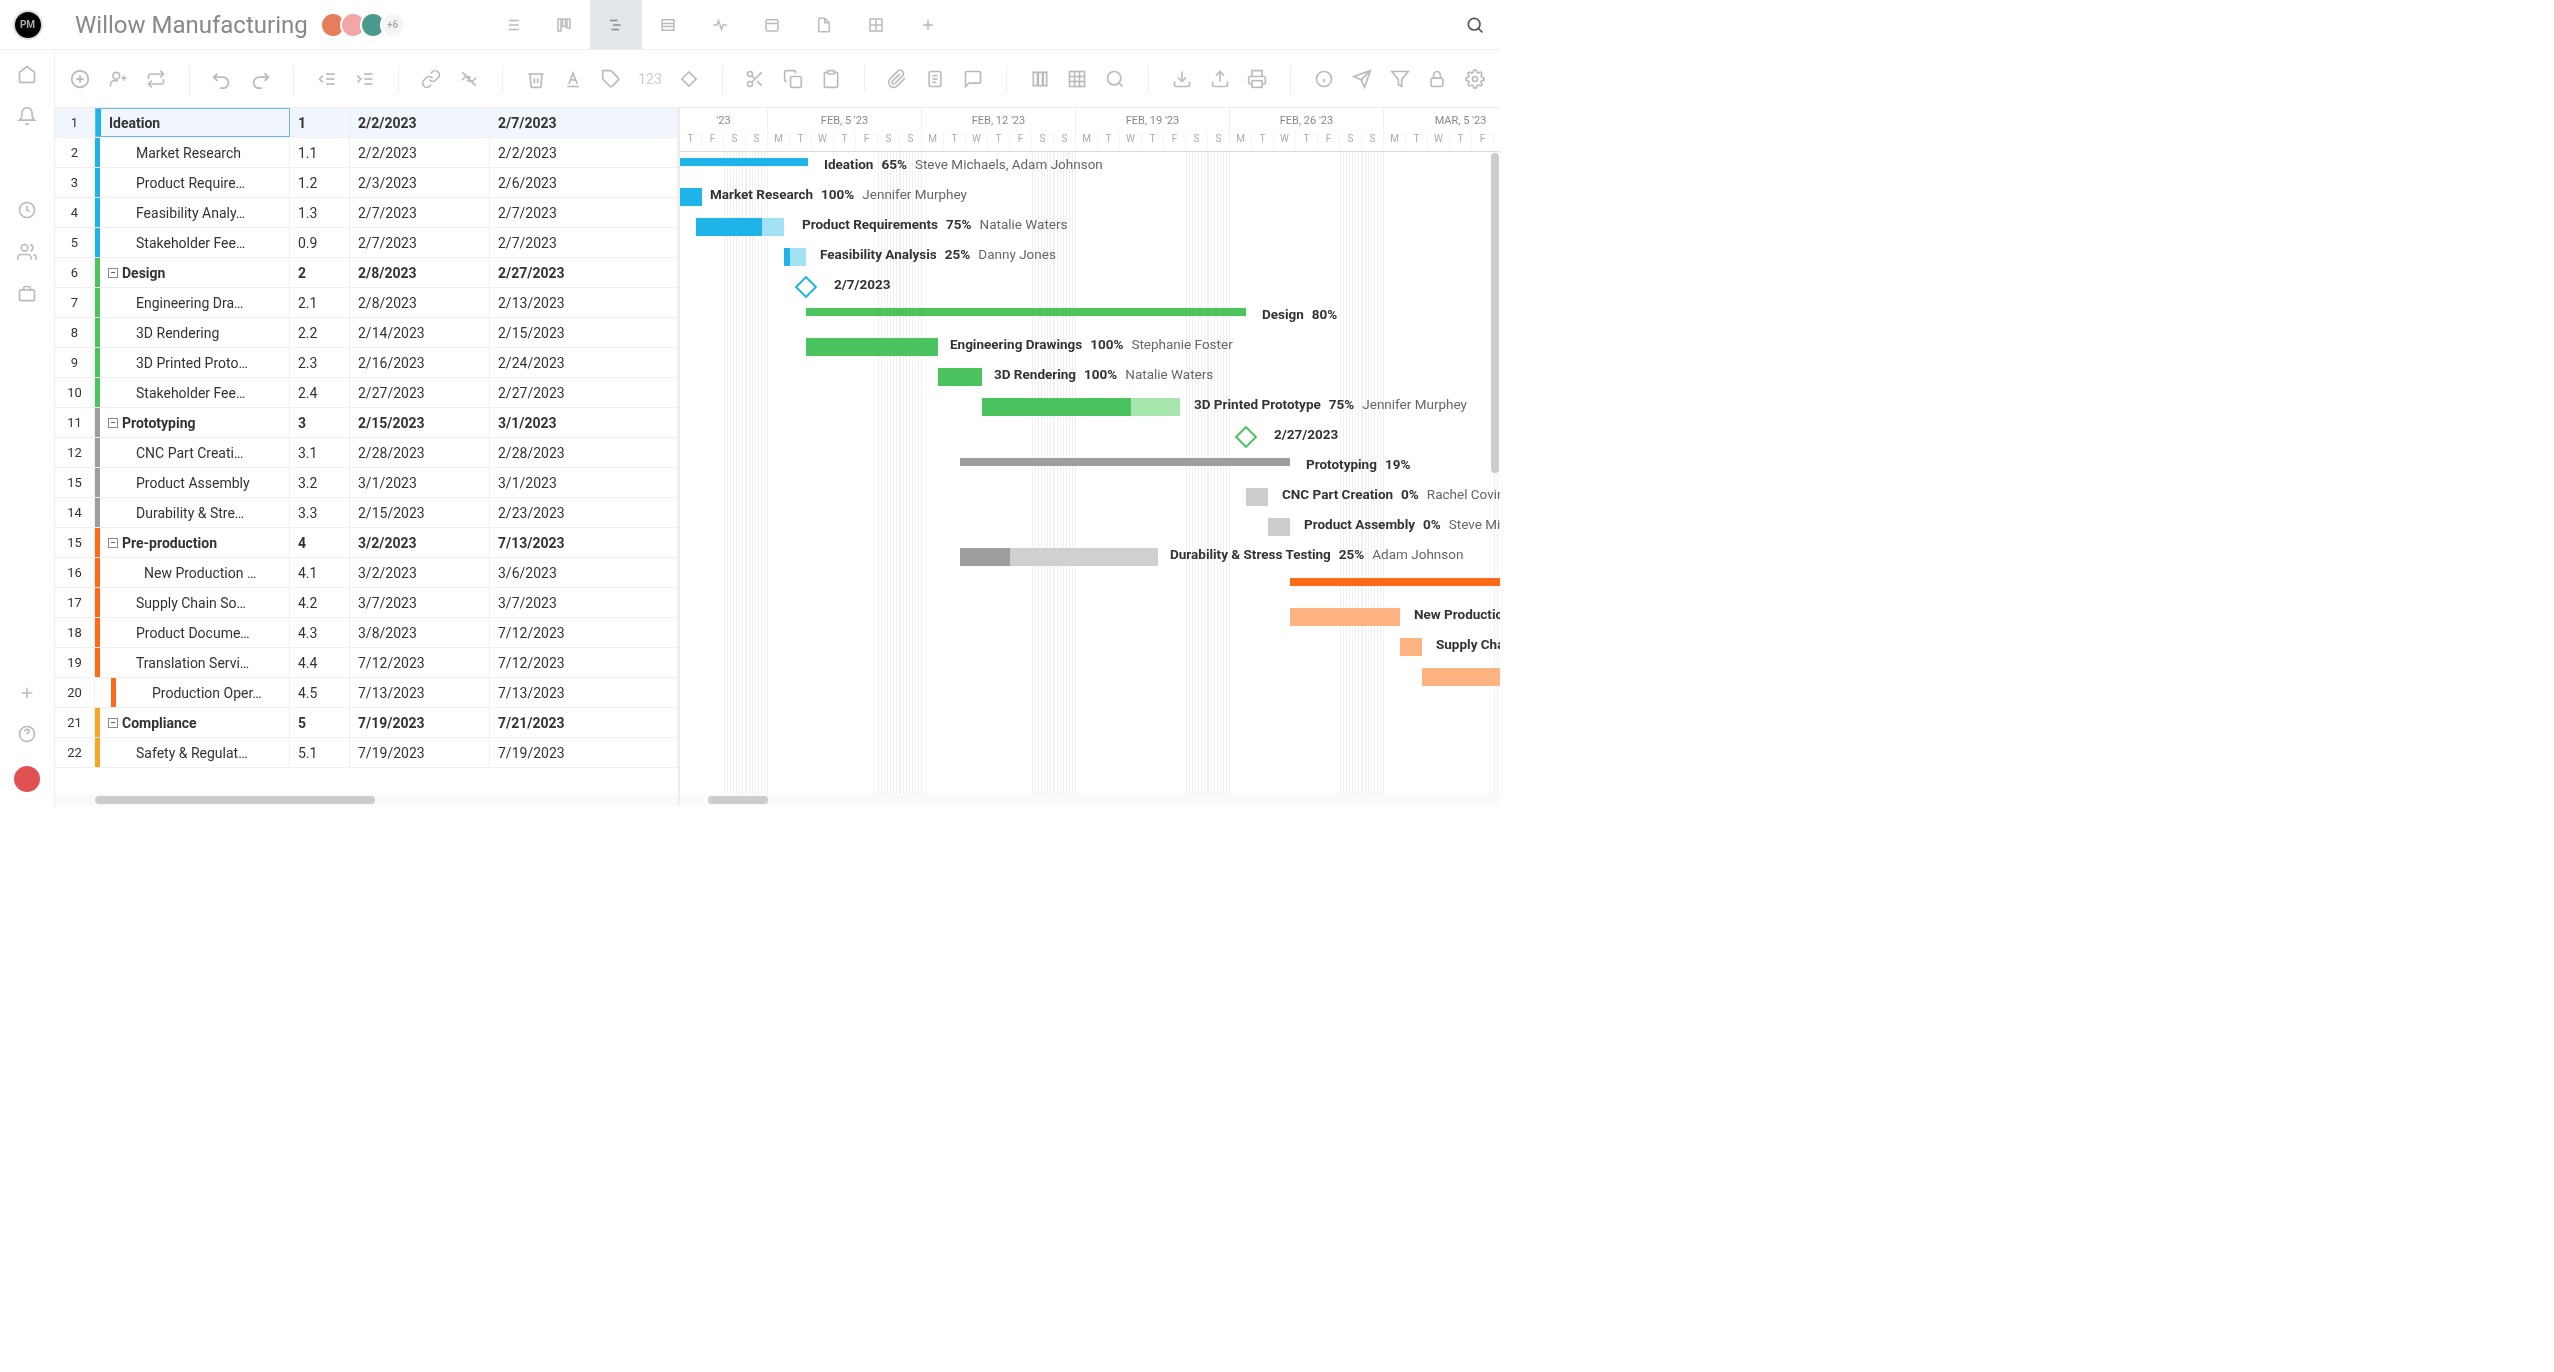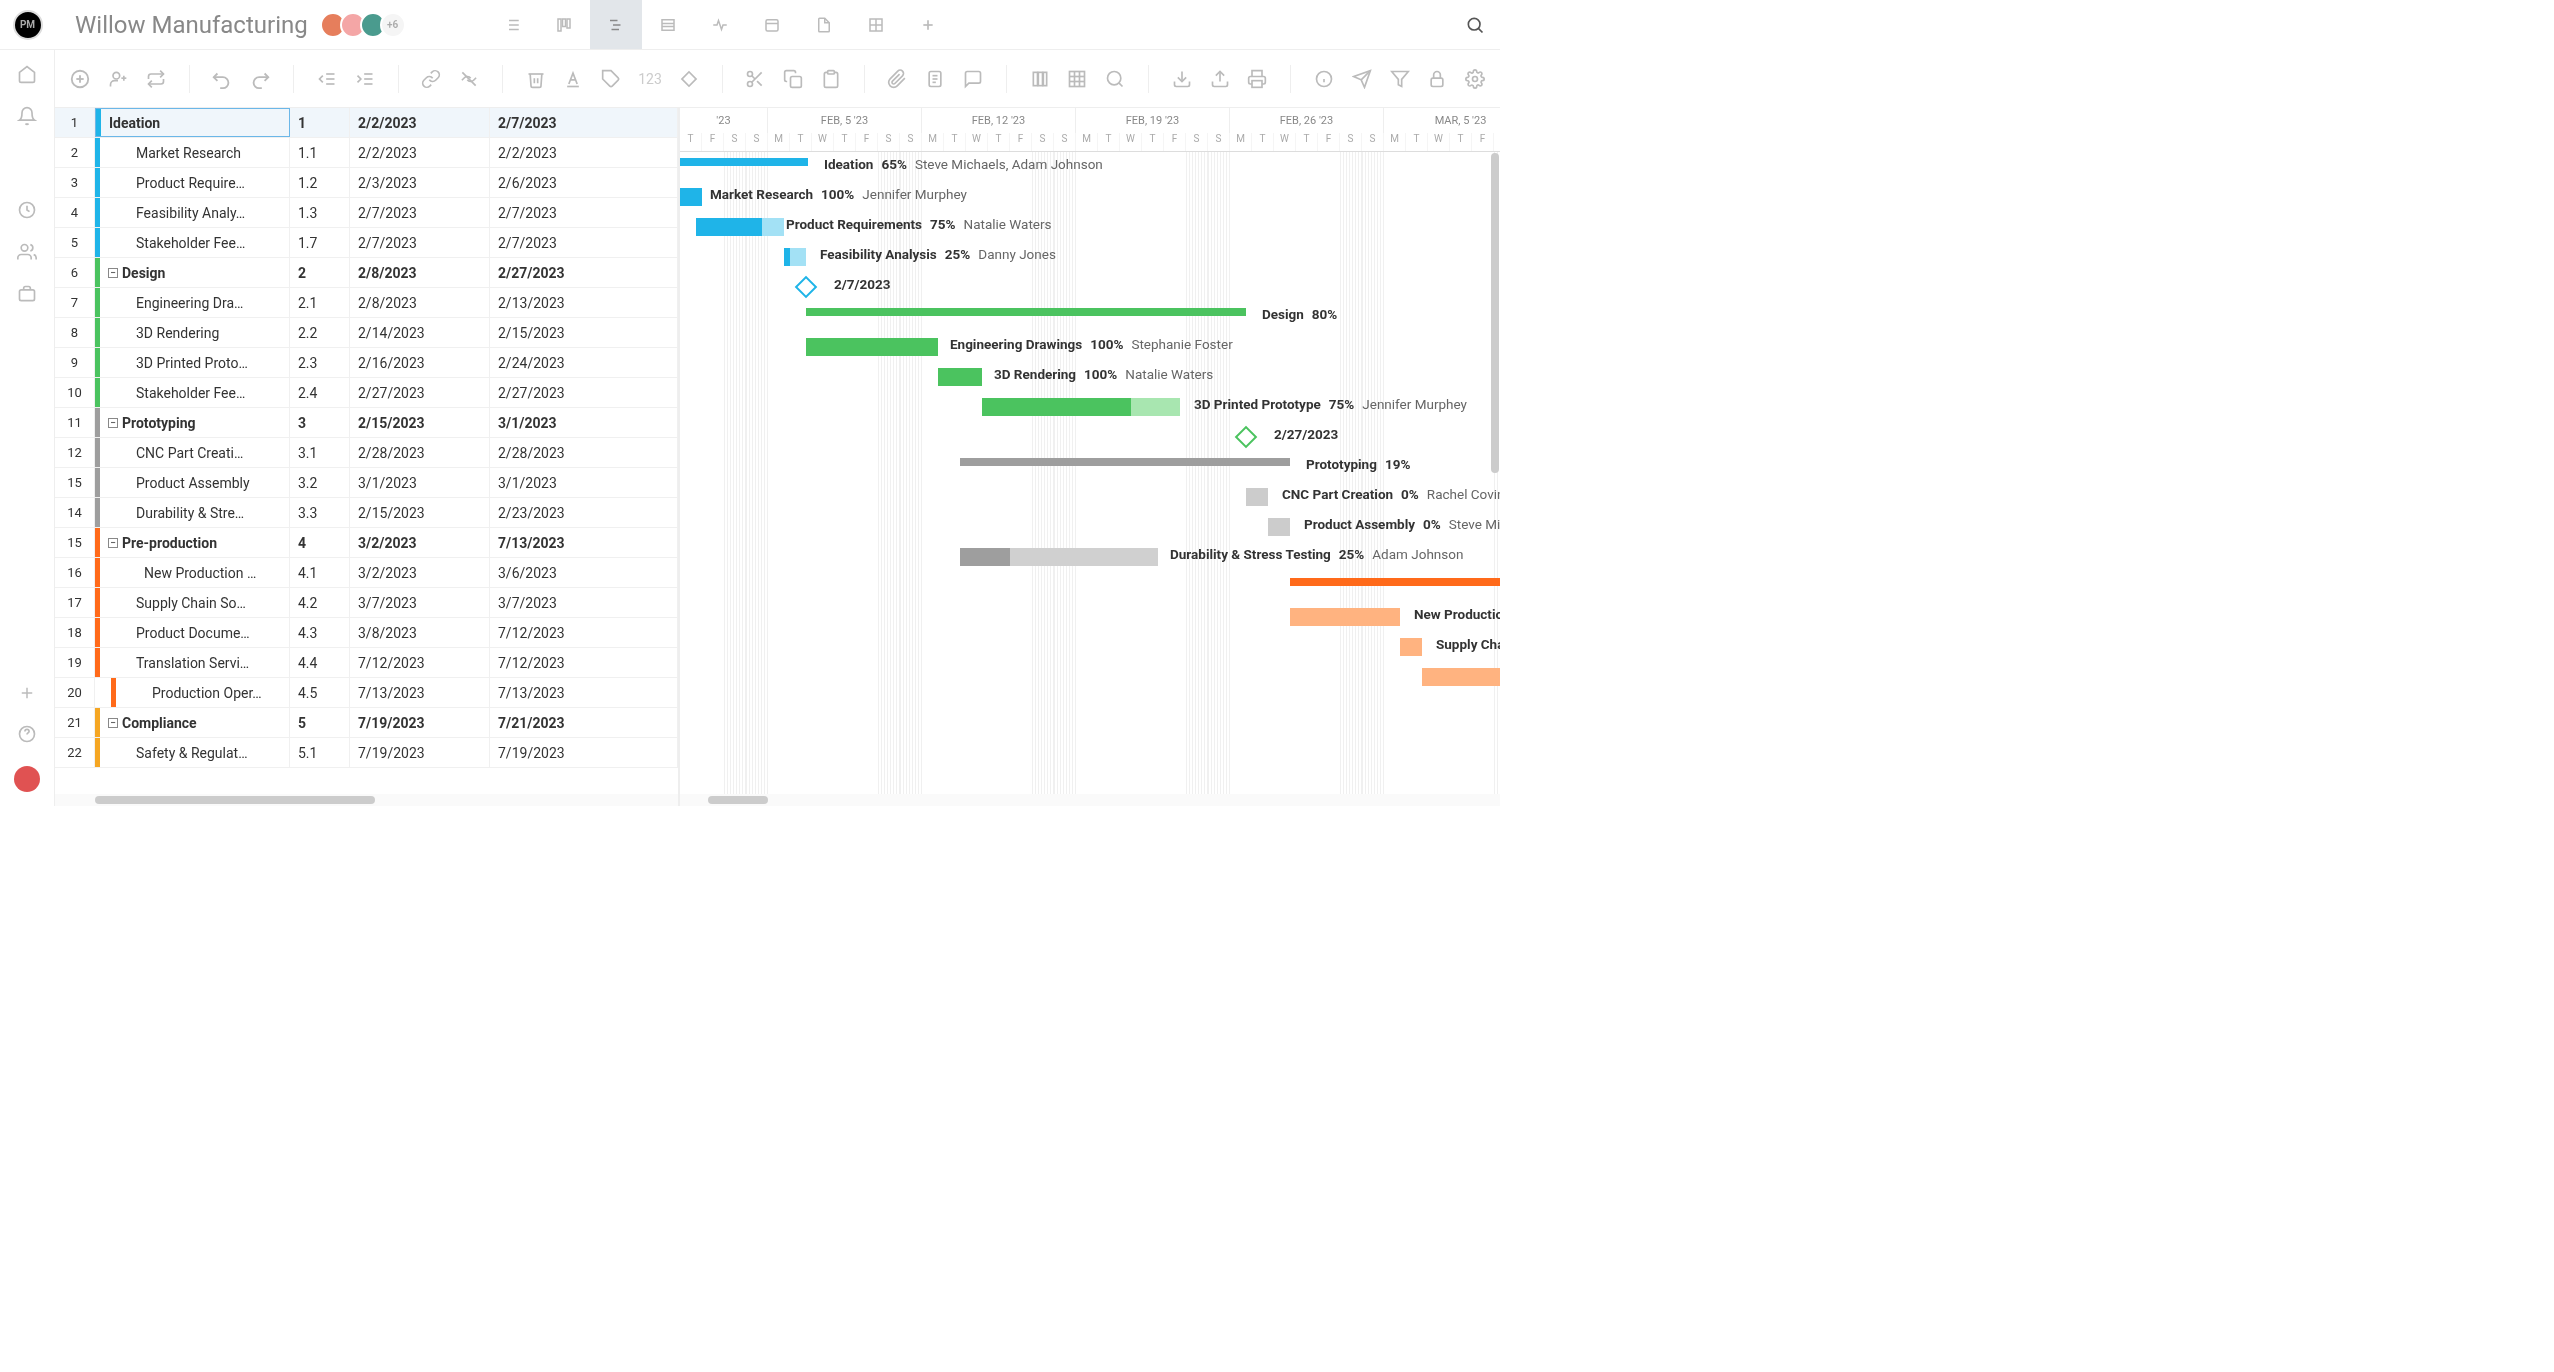--- a/index.html
+++ b/index.html
@@ -498,21 +498,21 @@
     <div class="col-finish">2/7/2023</div>
             </div>
             <div class="row">
     <div class="col-num">5</div>
     <div class="col-name indent-2" style="padding-left:0;display:flex;align-items:center">
                 <div class="phase-bar" style="background:#1fb4e8"></div>
                 <div style="padding-left:8px;display:flex;align-items:center;overflow:hidden">
                   <span class="task-name" style="padding-left:28px">Stakeholder Fee…</span>
                 </div>
               </div>
-    <div class="col-wbs">1.7</div>
+    <div class="col-wbs">0.9</div>
     <div class="col-start">2/7/2023</div>
     <div class="col-finish">2/7/2023</div>
             </div>
             <div class="row bold">
     <div class="col-num">6</div>
     <div class="col-name indent-1" style="padding-left:0;display:flex;align-items:center">
                 <div class="phase-bar" style="background:#4bc35f"></div>
                 <div style="padding-left:8px;display:flex;align-items:center;overflow:hidden">
                   <span class="collapse">−</span>
                   <span class="task-name" style="padding-left:0px">Design</span>
@@ -833,21 +833,21 @@
               <div class="glabel" style="left: 30px;">
                 <span class="t-name">Market Research</span>
                 <span class="t-pct">100%</span>
                 <span class="t-assign">Jennifer Murphey</span>
               </div>
             </div>
             <div class="gantt-row" style="position: relative;">
               <div class="gbar" style="left: 16px; width: 88px; background: rgb(163, 225, 245);">
                 <div class="gbar-prog" style="width: 75%; background: rgb(31, 180, 232);"></div>
               </div>
-              <div class="glabel" style="left: 106px;">
+              <div class="glabel" style="left: 122px;">
                 <span class="t-name">Product Requirements</span>
                 <span class="t-pct">75%</span>
                 <span class="t-assign">Natalie Waters</span>
               </div>
             </div>
             <div class="gantt-row" style="position: relative;">
               <div class="gbar" style="left: 104px; width: 22px; background: rgb(163, 225, 245);">
                 <div class="gbar-prog" style="width: 25%; background: rgb(31, 180, 232);"></div>
               </div>
               <div class="glabel" style="left: 140px;">

